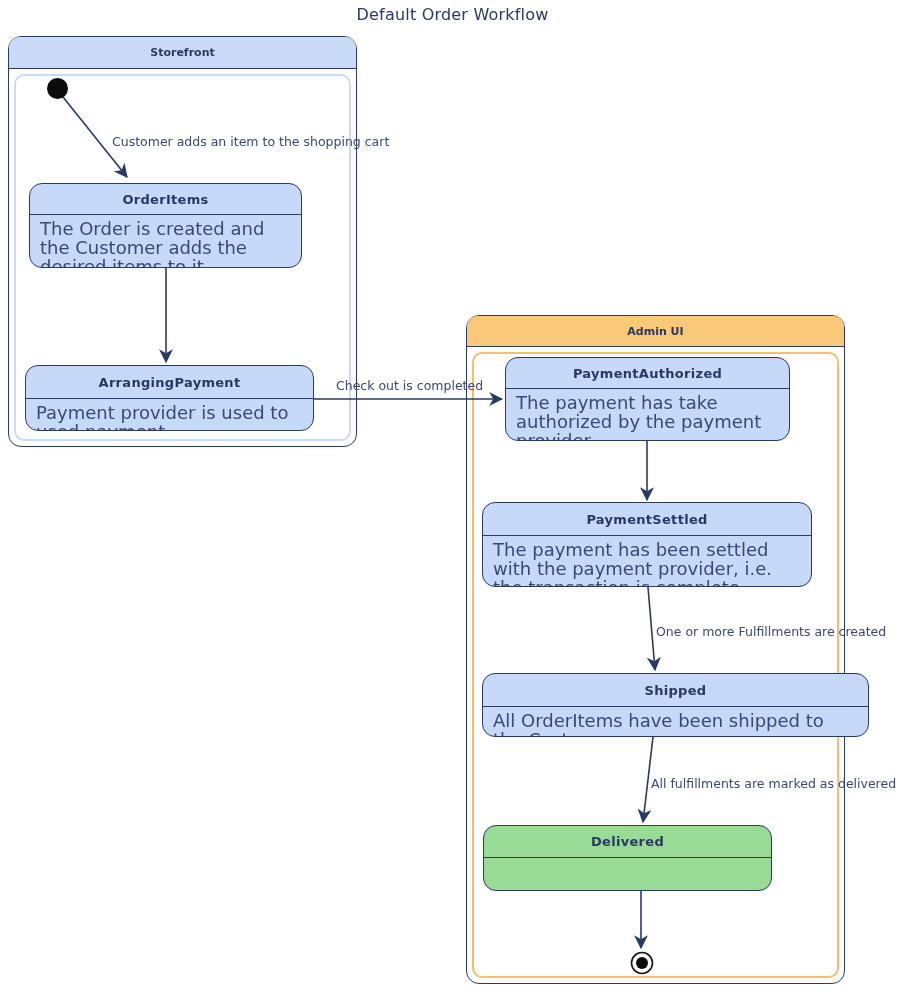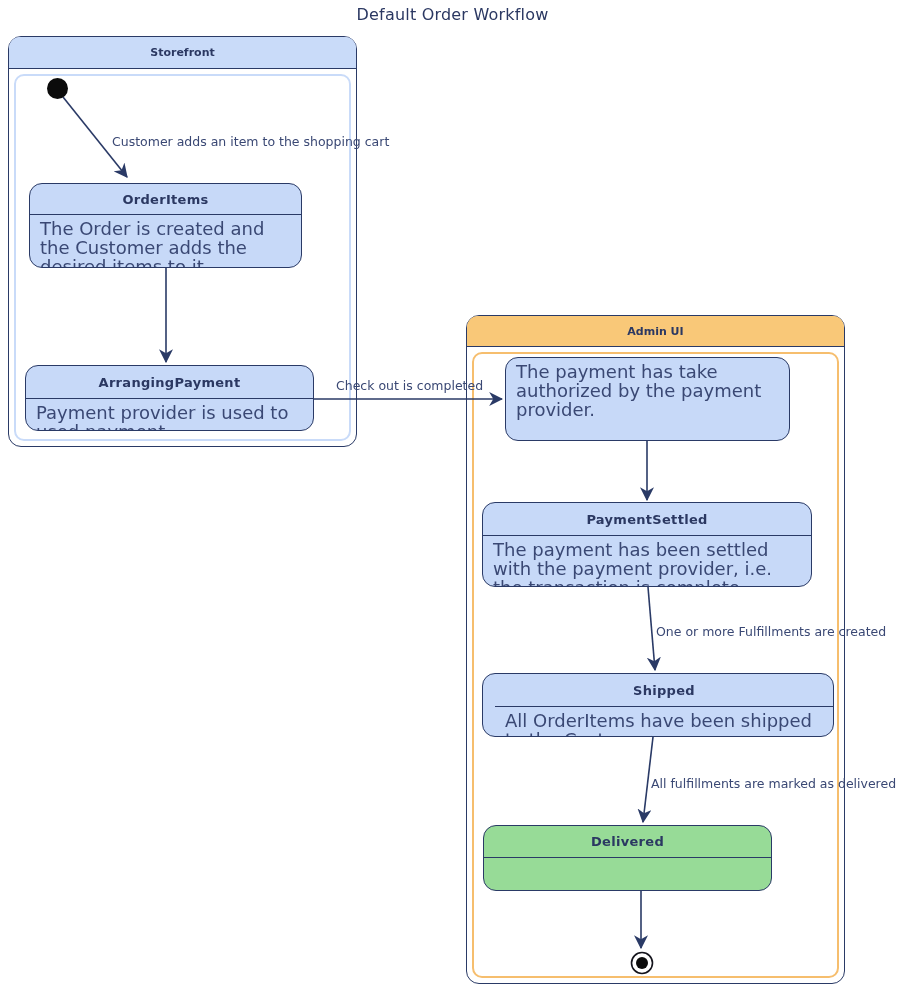--- a/index.html
+++ b/index.html
@@ -105,29 +105,30 @@
     <div class="state-title" style="height:31px;">OrderItems</div>
     <div class="state-desc">The Order is created and the Customer adds the desired items to it.</div>
   </div>
 
   <div class="state" style="left:25px;top:365px;width:289px;height:66px;">
     <div class="state-title" style="height:33px;">ArrangingPayment</div>
     <div class="state-desc">Payment provider is used to used payment</div>
   </div>
 
   <div class="state" style="left:505px;top:357px;width:285px;height:84px;">
+    <div class="state-title" style="height:31px;">PaymentAuthorized</div>
     <div class="state-desc">The payment has take authorized by the payment provider.</div>
   </div>
 
   <div class="state" style="left:482px;top:502px;width:330px;height:85px;">
     <div class="state-title" style="height:33px;">PaymentSettled</div>
     <div class="state-desc">The payment has been settled with the payment provider, i.e. the transaction is complete.</div>
   </div>
 
-  <div class="state" style="left:482px;top:673px;width:352px;height:64px;padding-left:12px;">
+  <div class="state" style="left:482px;top:673px;width:387px;height:64px;">
     <div class="state-title" style="height:33px;">Shipped</div>
     <div class="state-desc">All OrderItems have been shipped to the Customer</div>
   </div>
 
   <div class="state green" style="left:483px;top:825px;width:289px;height:66px;">
     <div class="state-title" style="height:32px;">Delivered</div>
   </div>
 
   <svg class="final" style="left:628px;top:949px;" width="28" height="28" viewBox="0 0 28 28">
     <circle cx="14" cy="14" r="10.5" fill="#FFFFFF" stroke="#14141c" stroke-width="1.6"></circle>

